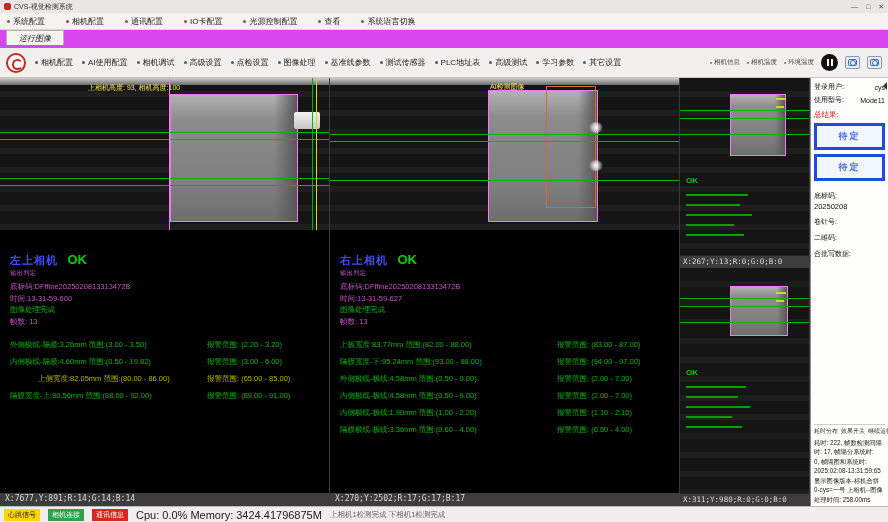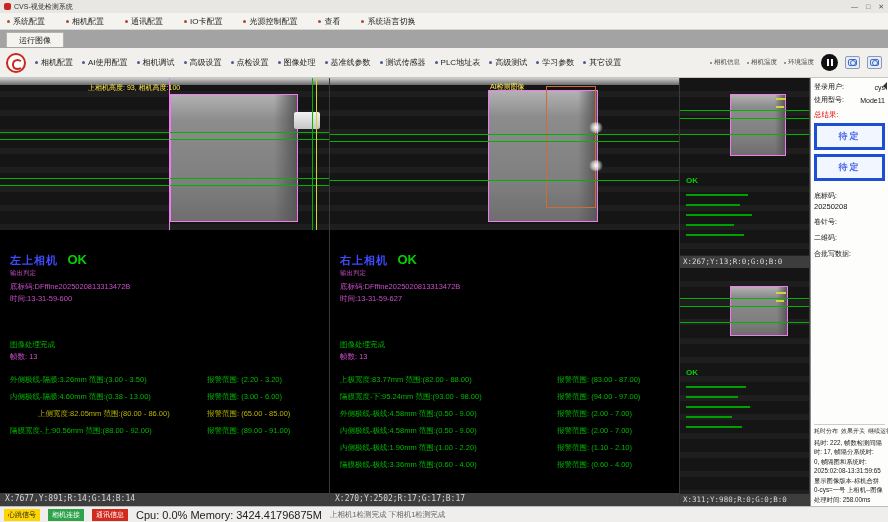--- a/index.html
+++ b/index.html
@@ -14,21 +14,21 @@
   .title-text { font-size:7px; color:#333; }
   .win-controls { margin-left:auto; display:flex; gap:8px; }
   .win-btn { font-size:7px; color:#555; line-height:1; cursor:default; }
 
   
   .menubar { height:17px; background:#f4f3f0; border-bottom:1px solid #d8d6d2; display:flex; align-items:center; padding:0 7px; gap:21px; flex:none; }
   .menu-item { font-size:8px; color:#222; display:flex; align-items:center; gap:3px; white-space:nowrap; }
   .menu-item::before { content:""; width:3px; height:3px; border-radius:50%; background:#a84a3a; }
 
   
-  .tabrow { height:18px; background:#a3a3a3; display:flex; align-items:center; padding:0 6px; flex:none; }
+  .tabrow { height:18px; background:#d946ef; display:flex; align-items:flex-start; padding:0 6px; flex:none;font-style:italic; }
   .tab { background:#f4f3f0; border:1px solid #b5b2ac; border-bottom:none; font-size:8px; color:#222; padding:2px 12px 1px; }
 
   
   .toolbar { height:30px; background:#f1f0ed; border-bottom:1px solid #c9c7c2; display:flex; align-items:center; padding:0 6px; gap:9px; flex:none; }
   .logo { width:20px; height:20px; border-radius:50%; border:2px solid #c8281e; position:relative; background:#fff; flex:none; }
   .logo::after { content:""; position:absolute; left:4px; top:4px; width:7px; height:7px; border:2px solid #c8281e; border-radius:50%; border-right-color:transparent; }
   .tool-item { font-size:8px; color:#222; display:flex; align-items:center; gap:3px; white-space:nowrap; }
   .tool-item::before { content:""; width:3px; height:3px; border-radius:50%; background:#4a5a8a; }
   .toolbar-right { margin-left:auto; display:flex; align-items:center; gap:7px; }
   .temp-item { font-size:6.5px; color:#444; display:flex; align-items:center; gap:2px; white-space:nowrap; }
@@ -54,21 +54,21 @@
   .vline { position:absolute; top:0; bottom:0; width:1px; z-index:4; }
   .connector { position:absolute; background:linear-gradient(180deg,#f2f2f2,#c6c6c6); border-radius:2px; z-index:3; }
   .orange-rect { position:absolute; border:1px solid #d26a33; z-index:4; }
   .flare { position:absolute; background:radial-gradient(circle,#fff 0%,rgba(255,255,255,.55) 40%,transparent 72%); border-radius:50%; z-index:4; }
 
   .view-text { flex:1; padding:20px 10px 2px; overflow:hidden; min-height:0; }
   .result-title { color:#3f4bff; font-size:11px; font-weight:bold; letter-spacing:1px; }
   .result-status { color:#00cf00; font-size:13px; font-weight:bold; margin-left:5px; }
   .result-judge { font-size:6.5px; color:#c94fc9; margin:1px 0 3px; }
   .mag-line { font-size:7.5px; color:#c94fc9; line-height:1.55; }
-  .grn-line { font-size:7.5px; color:#00b800; line-height:1.55;margin-top:35px; }
+  .grn-line { font-size:7.5px; color:#00b800; line-height:1.55; }
   .meas-grid { margin-top:12px; display:grid; grid-template-columns:1fr 112px; row-gap:7px; }
   .meas-text,.meas-alarm { font-size:7.5px; color:#00b800; white-space:nowrap; overflow:hidden; }
   .coordbar { height:13px; flex:none; background:#3d3d3d; color:#d8d8d8; font-size:8px; padding:1px 5px;
     font-family:"DejaVu Sans Mono",monospace; }
 
   
   .small-col { width:130px; display:flex; flex-direction:column; background:#000; border-right:1px solid #3a3a3a; min-height:0; }
   .small-view { display:flex; flex-direction:column; min-height:0; }
   .sv1 { height:190px; flex:none; }
   .sv2 { flex:1; }
@@ -184,21 +184,21 @@
           <span class="result-status">OK</span>
         </div>
         <div class="result-judge">输出判定</div>
         <div class="mag-line">底标码:DFffine2025020813313472B</div>
         <div class="mag-line">时间:13-31-59-600</div>
         <div class="grn-line">图像处理完成</div>
         <div class="mag-line">帧数: 13</div>
         <div class="meas-grid">
           <span class="meas-text">外侧极线-隔膜:3.26mm 范围:(3.00 - 3.50)</span>
           <span class="meas-alarm">报警范围: (2.20 - 3.20)</span>
-          <span class="meas-text">内侧极线-隔膜:4.60mm 范围:(0.38 - 13.00)</span>
+          <span class="meas-text">内侧极线-隔膜:4.60mm 范围:(0.50 - 19.82)</span>
           <span class="meas-alarm">报警范围: (3.00 - 6.00)</span>
           <span class="meas-text row-warn" style="color:#b9b400;margin-left:28px;">上侧宽度:82.05mm 范围:(80.00 - 86.00)</span>
           <span class="meas-alarm row-warn" style="color:#b9b400;">报警范围: (65.00 - 85.00)</span>
           <span class="meas-text">隔膜宽度-上:90.56mm 范围:(88.00 - 92.00)</span>
           <span class="meas-alarm">报警范围: (89.00 - 91.00)</span>
         </div>
       </div>
       <div class="coordbar">X:7677,Y:891;R:14;G:14;B:14</div>
     </div>
 

